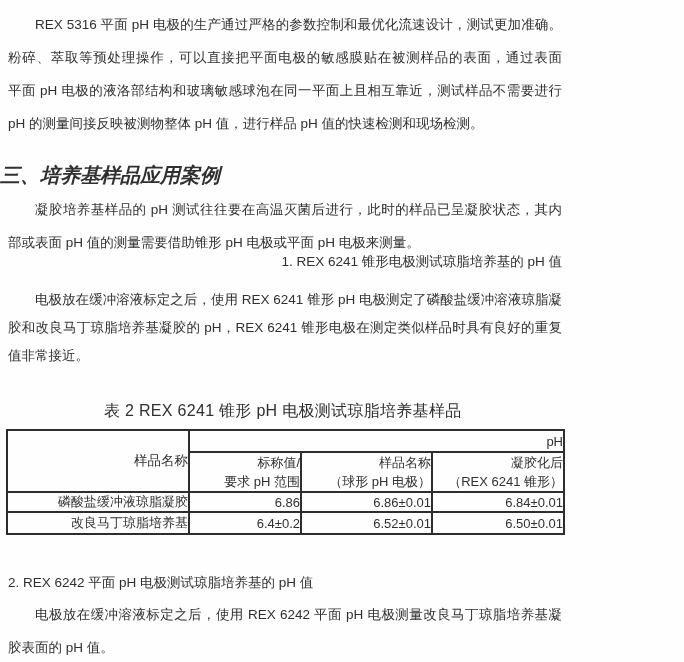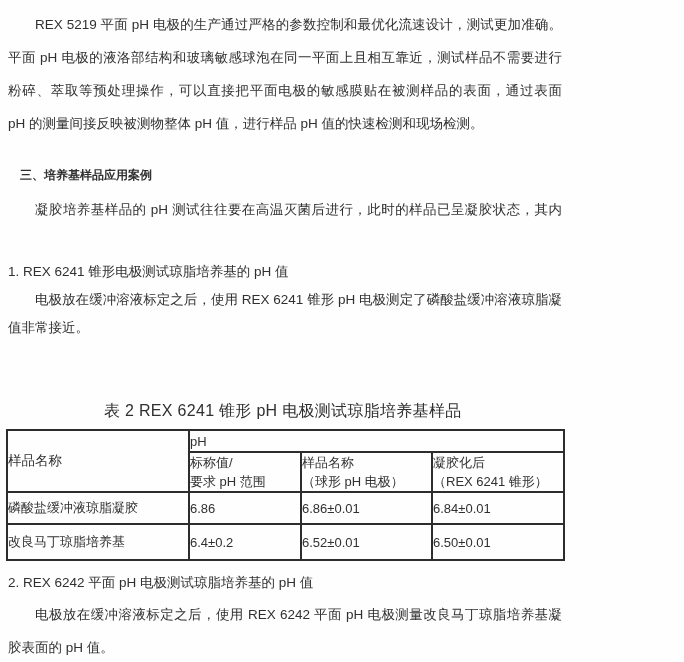--- a/index.html
+++ b/index.html
@@ -11,73 +11,75 @@
     font-family:"Liberation Sans","DejaVu Sans",sans-serif;
     font-size:13.5px;
     overflow:hidden;
   }
   .block{position:absolute;left:8px;width:554px;}
   .tline{line-height:33px;}
   .t28 .tline{line-height:28px;}
   .just{text-align:justify;text-align-last:justify;}
   .indent{text-indent:2em;}
   .sec-heading{
-    position:absolute;left:20px;top:163px;
-    font-weight:bold;font-size:12px;line-height:24px;
+    position:absolute;left:0;top:163px;
+    font-weight:bold;font-size:20px;line-height:24px;font-style:italic;
   }
   .item-heading{position:absolute;left:8px;width:554px;line-height:33px;}
-  #item1{top:255px;}
+  #item1{top:245px;text-align:right;}
   #item2{top:566px;}
   #p-intro{top:8px;}
   #p-media{top:193px;}
   #p-case1{top:286px;}
   #p-case2{top:598px;}
   .tbl-caption{
     position:absolute;left:104px;top:402px;
     font-size:16px;line-height:18px;letter-spacing:0.3px;
   }
   table.results{
     position:absolute;left:6px;top:429px;
     border-collapse:collapse;table-layout:fixed;
     font-size:13px;color:#303030;
   }
   table.results td,table.results th{
     border:2px solid #2d2d2d;
-    text-align:left;vertical-align:middle;
+    text-align:right;vertical-align:middle;
     font-weight:normal;padding:0;overflow:hidden;
   }
   tr.hdr1{height:22px;}
   tr.hdr2{height:38px;}
-  tr.data1{height:32px;}
-  tr.data2{height:36px;}
+  tr.data1{height:20px;}
+  tr.data2{height:22px;}
   th.sample-col{vertical-align:top;padding-top:3px;font-size:13.5px;}
   .sub2{line-height:19px;font-size:13px;}
 </style>
 </head>
 <body>
 
 <div class="page">
 
   <div class="block" id="p-intro">
-    <div class="tline just indent">REX 5219 平面 pH 电极的生产通过严格的参数控制和最优化流速设计，测试更加准确。</div>
+    <div class="tline just indent">REX 5316 平面 pH 电极的生产通过严格的参数控制和最优化流速设计，测试更加准确。</div>
+    <div class="tline just">粉碎、萃取等预处理操作，可以直接把平面电极的敏感膜贴在被测样品的表面，通过表面</div>
     <div class="tline just">平面 pH 电极的液洛部结构和玻璃敏感球泡在同一平面上且相互靠近，测试样品不需要进行</div>
-    <div class="tline just">粉碎、萃取等预处理操作，可以直接把平面电极的敏感膜贴在被测样品的表面，通过表面</div>
     <div class="tline">pH 的测量间接反映被测物整体 pH 值，进行样品 pH 值的快速检测和现场检测。</div>
   </div>
 
   <div class="sec-heading">三、培养基样品应用案例</div>
 
   <div class="block" id="p-media">
     <div class="tline just indent">凝胶培养基样品的 pH 测试往往要在高温灭菌后进行，此时的样品已呈凝胶状态，其内</div>
+    <div class="tline">部或表面 pH 值的测量需要借助锥形 pH 电极或平面 pH 电极来测量。</div>
   </div>
 
   <div class="item-heading" id="item1">1. REX 6241 锥形电极测试琼脂培养基的 pH 值</div>
 
   <div class="block t28" id="p-case1">
     <div class="tline just indent">电极放在缓冲溶液标定之后，使用 REX 6241 锥形 pH 电极测定了磷酸盐缓冲溶液琼脂凝</div>
+    <div class="tline just">胶和改良马丁琼脂培养基凝胶的 pH，REX 6241 锥形电极在测定类似样品时具有良好的重复</div>
     <div class="tline">值非常接近。</div>
   </div>
 
   <div class="tbl-caption">表 2 REX 6241 锥形 pH 电极测试琼脂培养基样品</div>
 
   <table class="results">
     <colgroup>
       <col style="width:182px">
       <col style="width:112px">
       <col style="width:131px">

